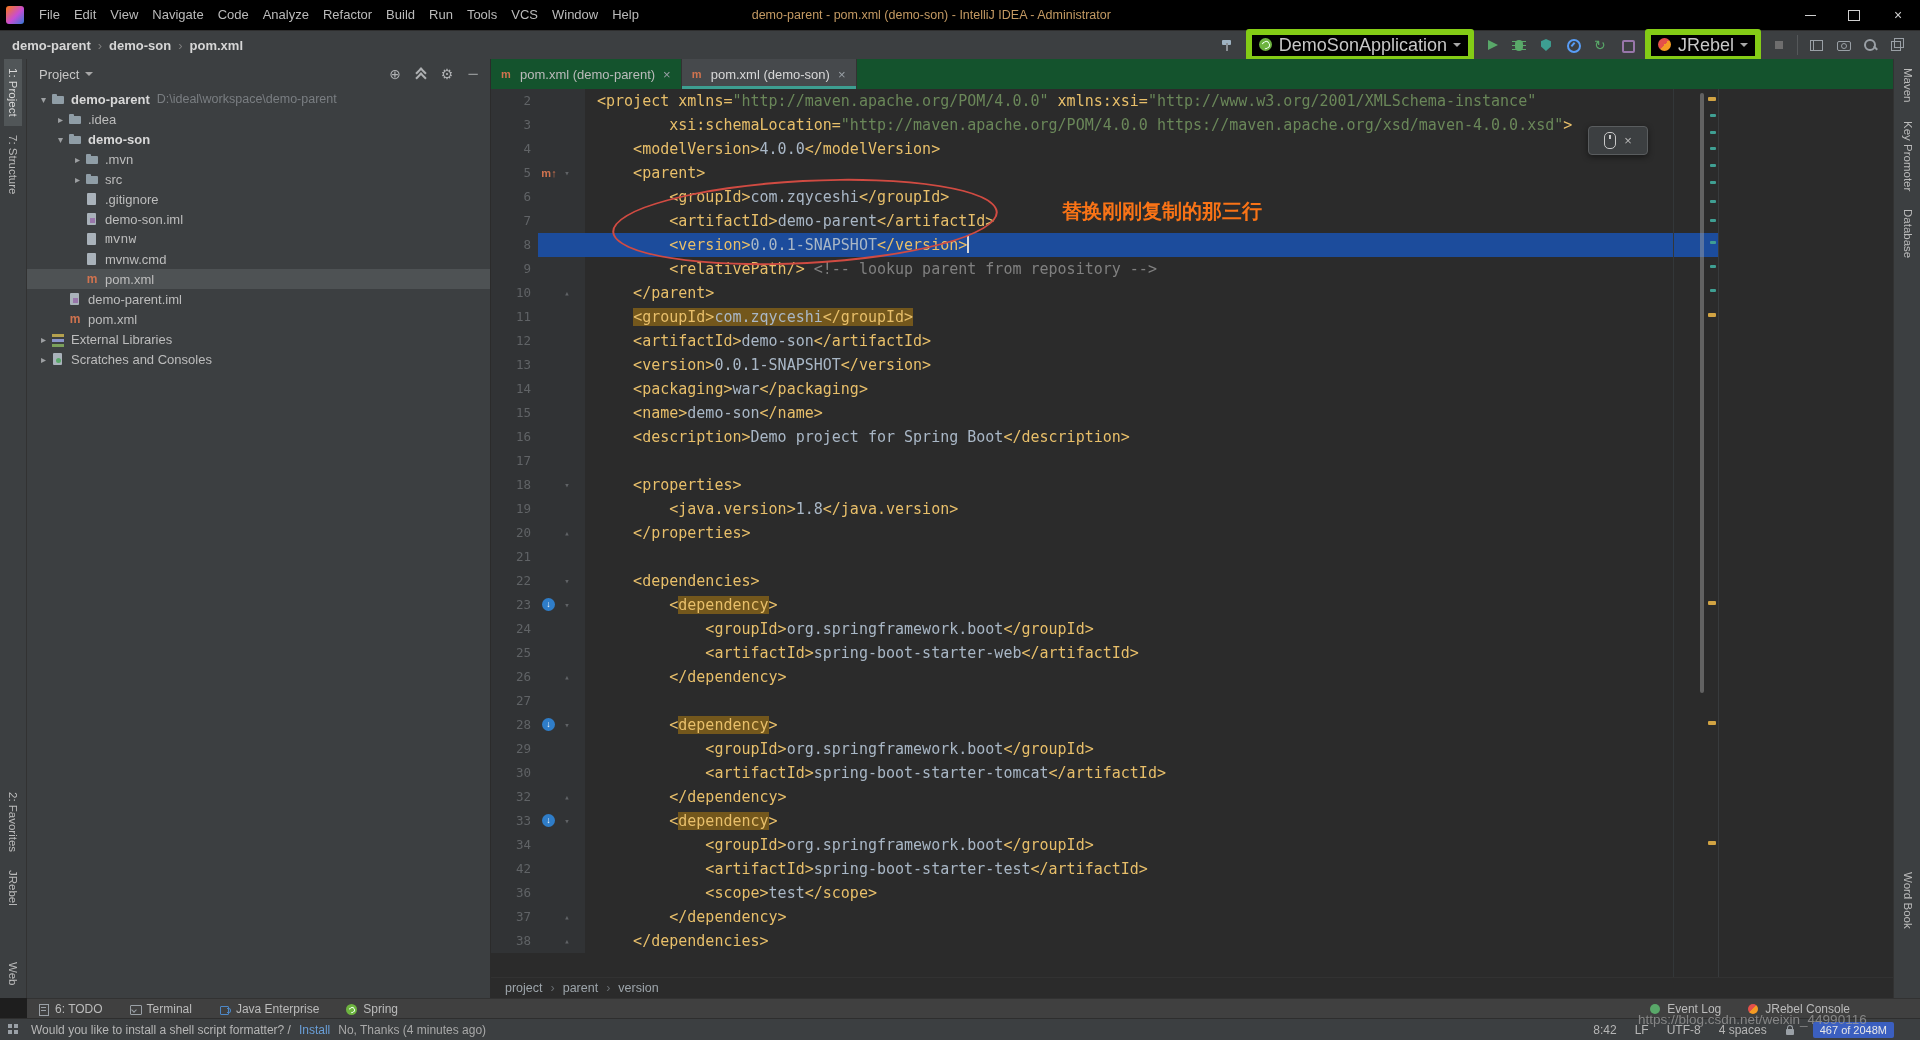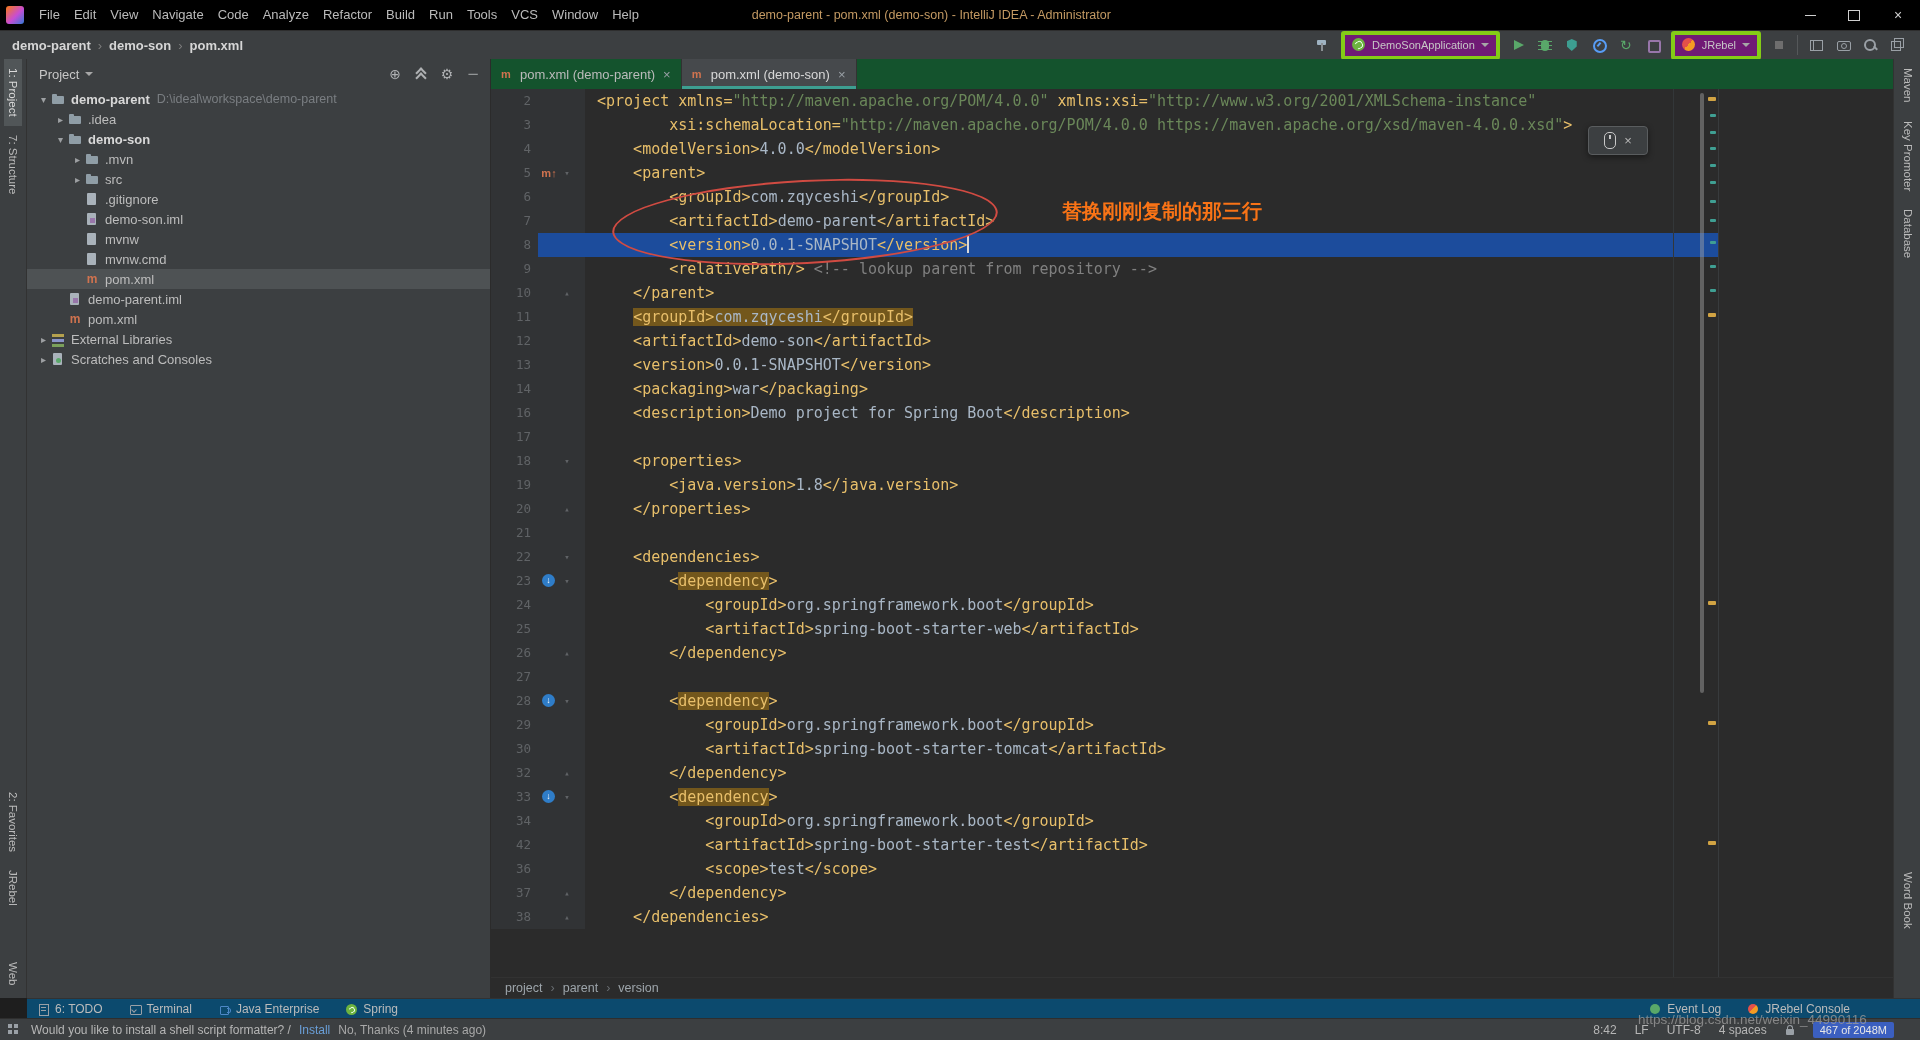--- a/index.html
+++ b/index.html
@@ -19,21 +19,21 @@
   .wb-min::before{content:"";width:11px;height:1px;background:#cfcfcf;}
   .wb-max::before{content:"";width:10px;height:9px;border:1px solid #cfcfcf;}
   .wb-close{font-size:14px;}
 
   
   #navbar{left:0;top:31px;width:1920px;height:28px;background:#3c3f41;border-bottom:1px solid #282828;display:flex;align-items:center;}
   #nav-breadcrumb{display:flex;align-items:center;gap:7px;padding-left:12px;font-size:13px;}
   .bc-item{color:#d6d6d6;font-weight:bold;}
   .bc-sep{color:#7d7d7d;}
   #nav-tools{margin-left:auto;display:flex;align-items:center;gap:9px;padding-right:14px;}
-  .combo{height:21px;display:flex;align-items:center;gap:6px;background:#701a75;border:4px solid #84cc16;border-radius:3px;padding:0 7px;font-size:11px;color:#c7c7c7;}
+  .combo{height:21px;display:flex;align-items:center;gap:6px;background:#000000;border:6px solid #84cc16;border-radius:3px;padding:0 7px;font-size:18px;color:#c7c7c7;}
   .combo .caret-down{width:0;height:0;border-left:4px solid transparent;border-right:4px solid transparent;border-top:4px solid #a7a7a7;}
   .vsep{width:1px;height:20px;background:#55585a;}
 
   
   .mi{display:inline-block;width:18px;height:18px;position:relative;flex:none;}
   .mi-hammer::before{content:"";position:absolute;left:3px;top:4px;width:9px;height:5px;background:#9fb3c2;border-radius:1px;}
   .mi-hammer::after{content:"";position:absolute;left:7px;top:7px;width:2px;height:8px;background:#8a8f94;}
   .mi-run::before{content:"";position:absolute;left:5px;top:4px;border-left:10px solid #59a869;border-top:5.5px solid transparent;border-bottom:5.5px solid transparent;}
   .mi-debug::before{content:"";position:absolute;left:5px;top:4px;width:8px;height:11px;border-radius:4px;background:#59a869;}
   .mi-debug::after{content:"";position:absolute;left:2px;top:9px;width:14px;height:1px;background:#59a869;box-shadow:0 -4px 0 #59a869,0 4px 0 #59a869;}
@@ -139,21 +139,21 @@
 
   
   #red-ellipse{left:612px;top:180px;width:382px;height:80px;border:2px solid #d14b42;border-radius:50%;transform:rotate(-3deg);pointer-events:none;}
   #red-note{left:1062px;top:198px;font-size:20px;font-weight:bold;color:#f97316;font-family:"DejaVu Sans",sans-serif;}
   #float-popup{left:1588px;top:126px;width:58px;height:27px;background:#3c3f41;border:1px solid #5a5d5f;border-radius:4px;display:flex;align-items:center;justify-content:center;gap:8px;box-shadow:0 2px 6px rgba(0,0,0,.45);}
   .mouse-ico{display:inline-block;width:10px;height:15px;border:1.5px solid #c8c8c8;border-radius:5px;position:relative;}
   .mouse-ico::after{content:"";position:absolute;left:4px;top:2px;width:1.5px;height:4px;background:#c8c8c8;}
   #float-popup .close-x{color:#b6b6b6;font-size:13px;}
 
   
-  #bottom-bar{left:27px;top:998px;width:1893px;height:20px;background:#0c4a6e;border-top:1px solid #323232;display:flex;align-items:center;font-size:12px;color:#bbbbbb;justify-content:flex-end;}
+  #bottom-bar{left:27px;top:998px;width:1893px;height:20px;background:#404040;border-top:1px solid #323232;display:flex;align-items:center;font-size:12px;color:#bbbbbb;justify-content:flex-end;}
   .bb-item{display:flex;align-items:center;gap:5px;margin-right:26px;cursor:default;}
   #bb-left{display:flex;padding-left:10px;}
   #bb-right{margin-left:auto;display:flex;padding-right:44px;}
   .bi{display:inline-block;width:13px;height:13px;position:relative;}
   .bi-todo::before{content:"";position:absolute;left:2px;top:1px;width:8px;height:10px;border:1px solid #9aa0a6;}
   .bi-todo::after{content:"";position:absolute;left:4px;top:4px;width:5px;height:1px;background:#9aa0a6;box-shadow:0 3px 0 #9aa0a6;}
   .bi-terminal::before{content:"";position:absolute;left:1px;top:2px;width:10px;height:8px;border:1px solid #9aa0a6;border-radius:1px;}
   .bi-terminal::after{content:"";position:absolute;left:3px;top:5px;width:3px;height:3px;border-left:1px solid #9aa0a6;border-bottom:1px solid #9aa0a6;transform:rotate(-45deg);}
   .bi-javaee::before{content:"";position:absolute;left:2px;top:3px;width:7px;height:7px;border:1px solid #4e88c7;border-radius:1px;}
   .bi-javaee::after{content:"";position:absolute;left:9px;top:5px;width:3px;height:3px;border:1px solid #4e88c7;border-left:none;border-radius:0 3px 3px 0;}
@@ -297,21 +297,21 @@
       <div class="trow" style="padding-left: 44px;">
         <span class="arrow"></span>
         <span class="ic ic-file"></span>
         <span class="tlabel">.gitignore</span>
       </div>
       <div class="trow" style="padding-left: 44px;">
         <span class="arrow"></span>
         <span class="ic ic-iml"></span>
         <span class="tlabel">demo-son.iml</span>
       </div>
-      <div class="trow" style="padding-left: 44px;">
+      <div class="trow" style="padding-left: 44px; font-family: Liberation Mono, monospace;">
         <span class="arrow"></span>
         <span class="ic ic-file"></span>
         <span class="tlabel">mvnw</span>
       </div>
       <div class="trow" style="padding-left: 44px;">
         <span class="arrow"></span>
         <span class="ic ic-file"></span>
         <span class="tlabel">mvnw.cmd</span>
       </div>
       <div class="trow sel" style="padding-left: 44px;">
@@ -452,20 +452,28 @@
         </span>
         <span class="code"><span class="s-tag">    &lt;version&gt;</span><span class="s-txt">0.0.1-SNAPSHOT</span><span class="s-tag">&lt;/version&gt;</span></span>
       </div>
       <div class="line">
         <span class="ln">14</span>
         <span class="gut">
           <span class="gicon"></span>
           <span class="fold"></span>
         </span>
         <span class="code"><span class="s-tag">    &lt;packaging&gt;</span><span class="s-txt">war</span><span class="s-tag">&lt;/packaging&gt;</span></span>
+      </div>
+      <div class="line">
+        <span class="ln">15</span>
+        <span class="gut">
+          <span class="gicon"></span>
+          <span class="fold"></span>
+        </span>
+        <span class="code"><span class="s-tag">    &lt;name&gt;</span><span class="s-txt">demo-son</span><span class="s-tag">&lt;/name&gt;</span></span>
       </div>
       <div class="line">
         <span class="ln">16</span>
         <span class="gut">
           <span class="gicon"></span>
           <span class="fold"></span>
         </span>
         <span class="code"><span class="s-tag">    &lt;description&gt;</span><span class="s-txt">Demo project for Spring Boot</span><span class="s-tag">&lt;/description&gt;</span></span>
       </div>
       <div class="line">

